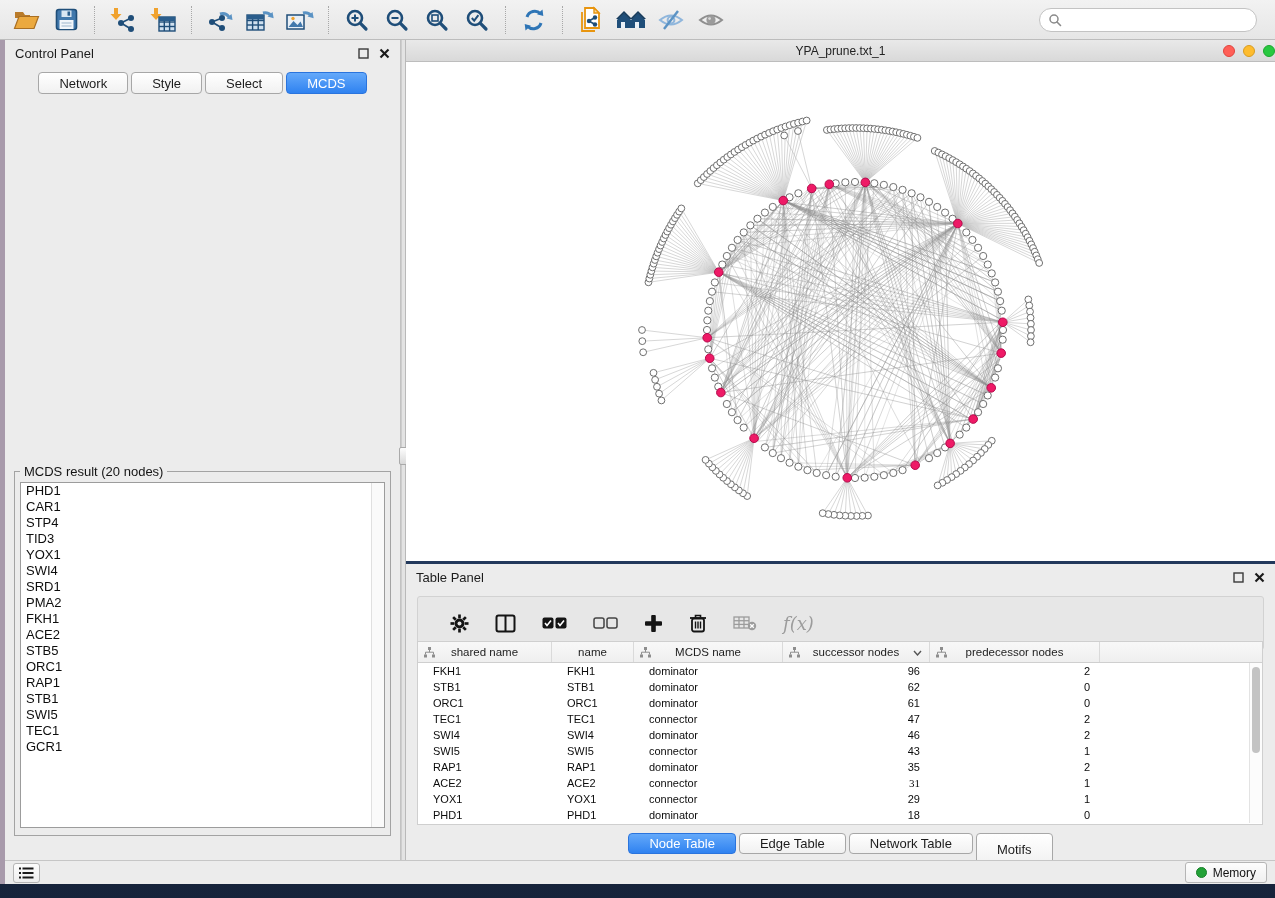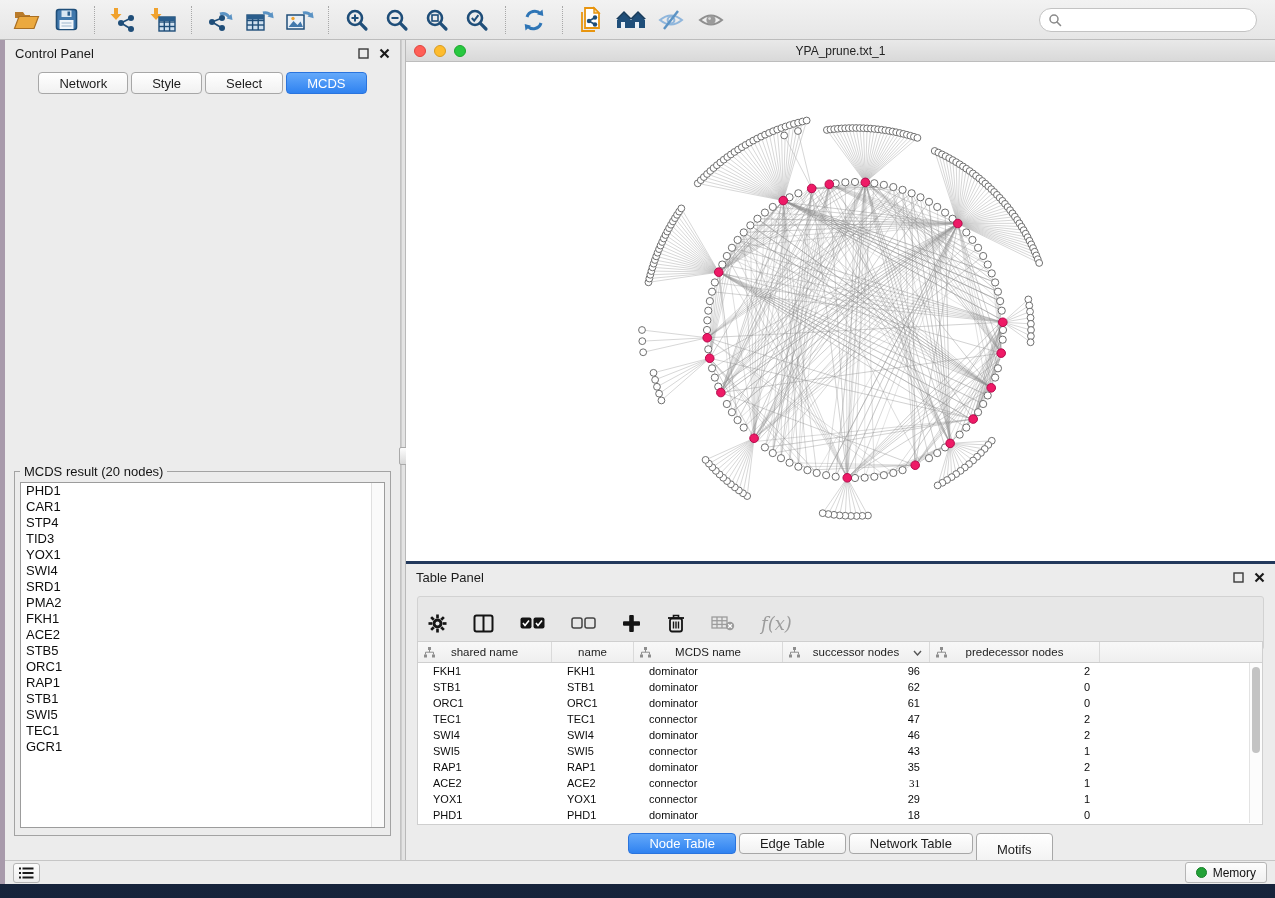--- a/index.html
+++ b/index.html
@@ -80,35 +80,35 @@
   }
   .mcds-scroll { position:absolute; right:0; top:0; bottom:0; width:13px; background:#fafafa; border-left:1px solid #e0e0e0; }
   .list-item { font-size:13px; color:#0d0d0d; line-height:16px; padding-left:5px; }
   
   .vsplit { position:absolute; left:401px; top:40px; width:5px; height:820px; background:#e3e3e3; border-left:1px solid #cdcdcd; border-right:1px solid #b9b9b9; }
   .vsplit .grip { position:absolute; left:-3px; top:407px; width:10px; height:18px; background:linear-gradient(180deg,#fdfdfd,#d9d9d9); border:1px solid #aaa; border-radius:2px; }
   
   .net-window { position:absolute; left:406px; top:40px; width:869px; height:521px; background:#fff; }
   .net-titlebar {
     height:22px; background:linear-gradient(180deg,#e9e9e9,#d9d9d9);
-    border-bottom:1px solid #bdbdbd; display:flex; align-items:center; position:relative;
+    border-bottom:1px solid #bdbdbd; display:flex; align-items:center; position:relative;justify-content:flex-end;
   }
   .traffic { display:flex; gap:8px; margin-left:8px; }
   .light { width:12px; height:12px; border-radius:50%; }
   .light.red { background:#ff5f57; border:1px solid #e0443e; }
   .light.yellow { background:#febc2e; border:1px solid #d89c21; }
   .light.green { background:#28c840; border:1px solid #1da72f; }
   .net-title { position:absolute; left:0; right:0; text-align:center; font-size:12px; color:#222; }
   .net-canvas { position:relative; width:100%; height:498px; background:#fff; }
   
   .table-panel { position:absolute; left:406px; top:564px; width:869px; height:296px; background:#ececec; }
   .tp-toolbar {
     position:absolute; left:11px; top:32px; right:11px; height:54px;
     background:#e7e7e7; border:1px solid #d2d2d2; border-radius:3px;
-    display:flex; align-items:center; padding-left:10px; gap:26px;
+    display:flex; align-items:center; padding-left:32px; gap:26px;
   }
   .fx { font-family:"DejaVu Serif", serif; font-style:italic; font-size:18px; color:#9c9c9c; }
   .grid { position:absolute; left:11px; top:77px; width:846px; height:184px; background:#fff; border:1px solid #cfcfcf; }
   .grid-header { display:flex; height:21px; background:linear-gradient(180deg,#f8f8f8,#efefef); border-bottom:1px solid #cfcfcf; }
   .gh-cell { position:relative; border-right:1px solid #dadada; display:flex; align-items:center; justify-content:center; font-size:11.5px; color:#1d1d1d; }
   .gh-cell .tree { position:absolute; left:6px; top:5px; }
   .gh-cell .sort { position:absolute; right:7px; top:8px; }
   .grid-body { position:relative; height:160px; overflow:hidden; }
   .grow { display:flex; height:16px; }
   .gcell { font-size:11px; color:#0c0c0c; line-height:16px; white-space:nowrap; overflow:hidden; }

